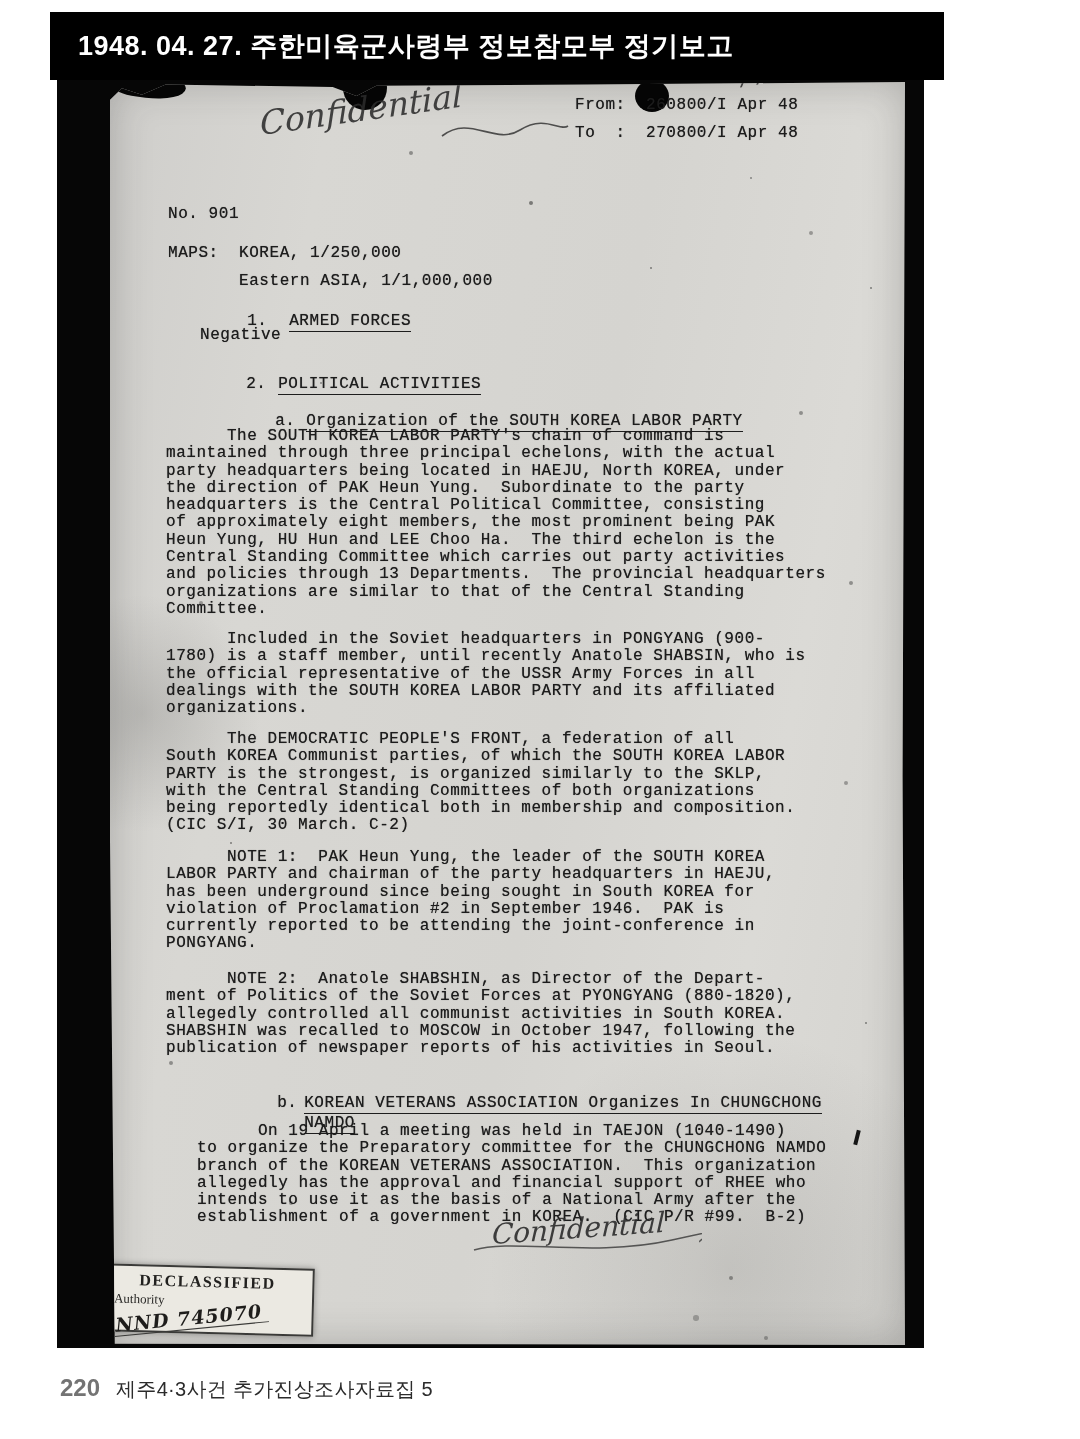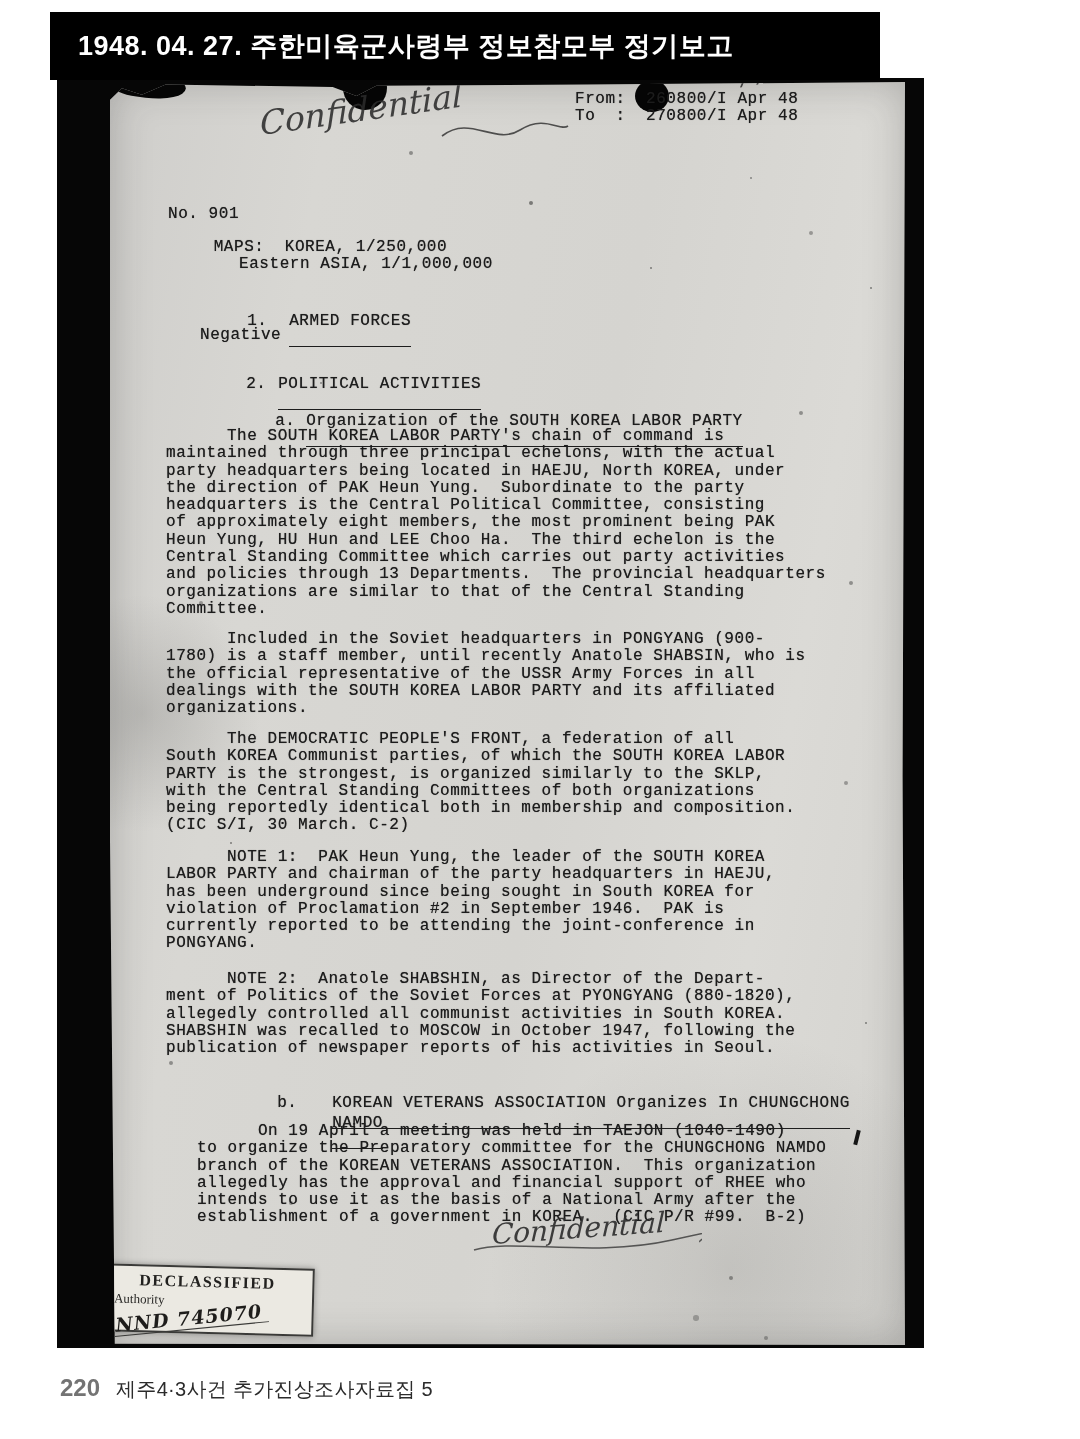--- a/index.html
+++ b/index.html
@@ -3,40 +3,40 @@
 <meta charset="utf-8">
 <style>
   html,body{margin:0;padding:0;background:#ffffff;}
   .page{position:relative;width:1080px;height:1439px;background:#ffffff;overflow:hidden;
         font-family:"Liberation Sans", sans-serif;}
 
   
   .scan{position:absolute;left:57px;top:78px;width:867px;height:1270px;background:#060606;}
 
   
-  .titlebar{position:absolute;left:50px;top:12px;width:830px;height:68px;background:#000;
+  .titlebar{position:absolute;left:50px;top:12px;width:894px;height:68px;background:#000;
             display:flex;align-items:center;z-index:5;}
   .titlebar .t{color:#fff;font-size:27px;font-weight:700;letter-spacing:.5px;padding-left:28px;
                font-family:"Liberation Sans", sans-serif;}
 
   
   .paper{position:absolute;left:53px;top:4px;width:795px;height:1263px;
          background:
            radial-gradient(circle at 78% 94%, rgba(90,90,88,.18), rgba(0,0,0,0) 18%),
            radial-gradient(circle at 4% 50%, rgba(70,70,68,.20), rgba(0,0,0,0) 12%),
            linear-gradient(100deg,#cfcecb 0%,#d8d7d3 22%,#d5d4d0 55%,#dbdad6 78%,#d4d3cf 100%);
          box-shadow:inset 0 0 40px rgba(40,40,40,.25);
          clip-path:polygon(0 1.4%,1.5% .5%,4% 1%,7% .2%,28% .4%,31% 1.1%,33.5% .3%,60% .2%,100% 0,99.7% 55%,100% 100%,.6% 99.9%,0 60%);}
 
   .mono{position:absolute;white-space:pre;font-family:"Liberation Mono", monospace;
         font-size:16px;line-height:17.3px;letter-spacing:.55px;color:#1c1c1c;
         text-shadow:0 0 .7px rgba(25,25,25,.75);}
-  .lh19{line-height:17px;text-align:center;}
+  .lh19{line-height:28px;}
   .hrow .hnum{display:inline-block;}
-  .u{border-bottom:1.9px solid #1d1d1d;padding-bottom:16px;}
+  .u{border-bottom:1.9px solid #1d1d1d;padding-bottom:1px;}
 
   
   .script{position:absolute;font-family:"DejaVu Serif", serif;font-style:italic;color:#2c2c2c;
           transform-origin:left center;}
   .flourish{position:absolute;}
 
   
   .blot{position:absolute;background:#050505;border-radius:50%;}
   .tear{position:absolute;background:#050505;border-radius:46% 54% 60% 40%;}
   .mark{position:absolute;background:#151515;}
@@ -143,21 +143,21 @@
 violation of Proclamation #2 in September 1946.  PAK is
 currently reported to be attending the joint-conference in
 PONGYANG.</div>
       <div class="mono" style="left:56px;top:889px;">      NOTE 2:  Anatole SHABSHIN, as Director of the Depart-
 ment of Politics of the Soviet Forces at PYONGYANG (880-1820),
 allegedly controlled all communist activities in South KOREA.
 SHABSHIN was recalled to MOSCOW in October 1947, following the
 publication of newspaper reports of his activities in Seoul.</div>
 
       <div class="mono hrow" style="left:86px;top:991px;line-height:20px;">
-        <span class="hnum" style="width:27px;vertical-align:top;">b.</span><span style="display:inline-block;margin-left:28px;"><span class="u">KOREAN VETERANS ASSOCIATION Organizes In CHUNGCHONG</span><br><span class="u">NAMDO</span></span>
+        <span class="hnum" style="width:27px;vertical-align:top;">b.</span><span style="display:inline-block;"><span class="u">KOREAN VETERANS ASSOCIATION Organizes In CHUNGCHONG</span><br><span class="u">NAMDO</span></span>
       </div>
 
       <div class="mono" style="left:56px;top:1041px;margin-left:31px;">      On 19 April a meeting was held in TAEJON (1040-1490)
 to organize the Preparatory committee for the CHUNGCHONG NAMDO
 branch of the KOREAN VETERANS ASSOCIATION.  This organization
 allegedly has the approval and financial support of RHEE who
 intends to use it as the basis of a National Army after the
 establishment of a government in KOREA.  (CIC P/R #99.  B-2)</div>
 
       <div class="script" style="left:382px;top:1136px;font-size:28px;transform:rotate(-4deg) skewX(-6deg);opacity:.9;">Confidential</div>

